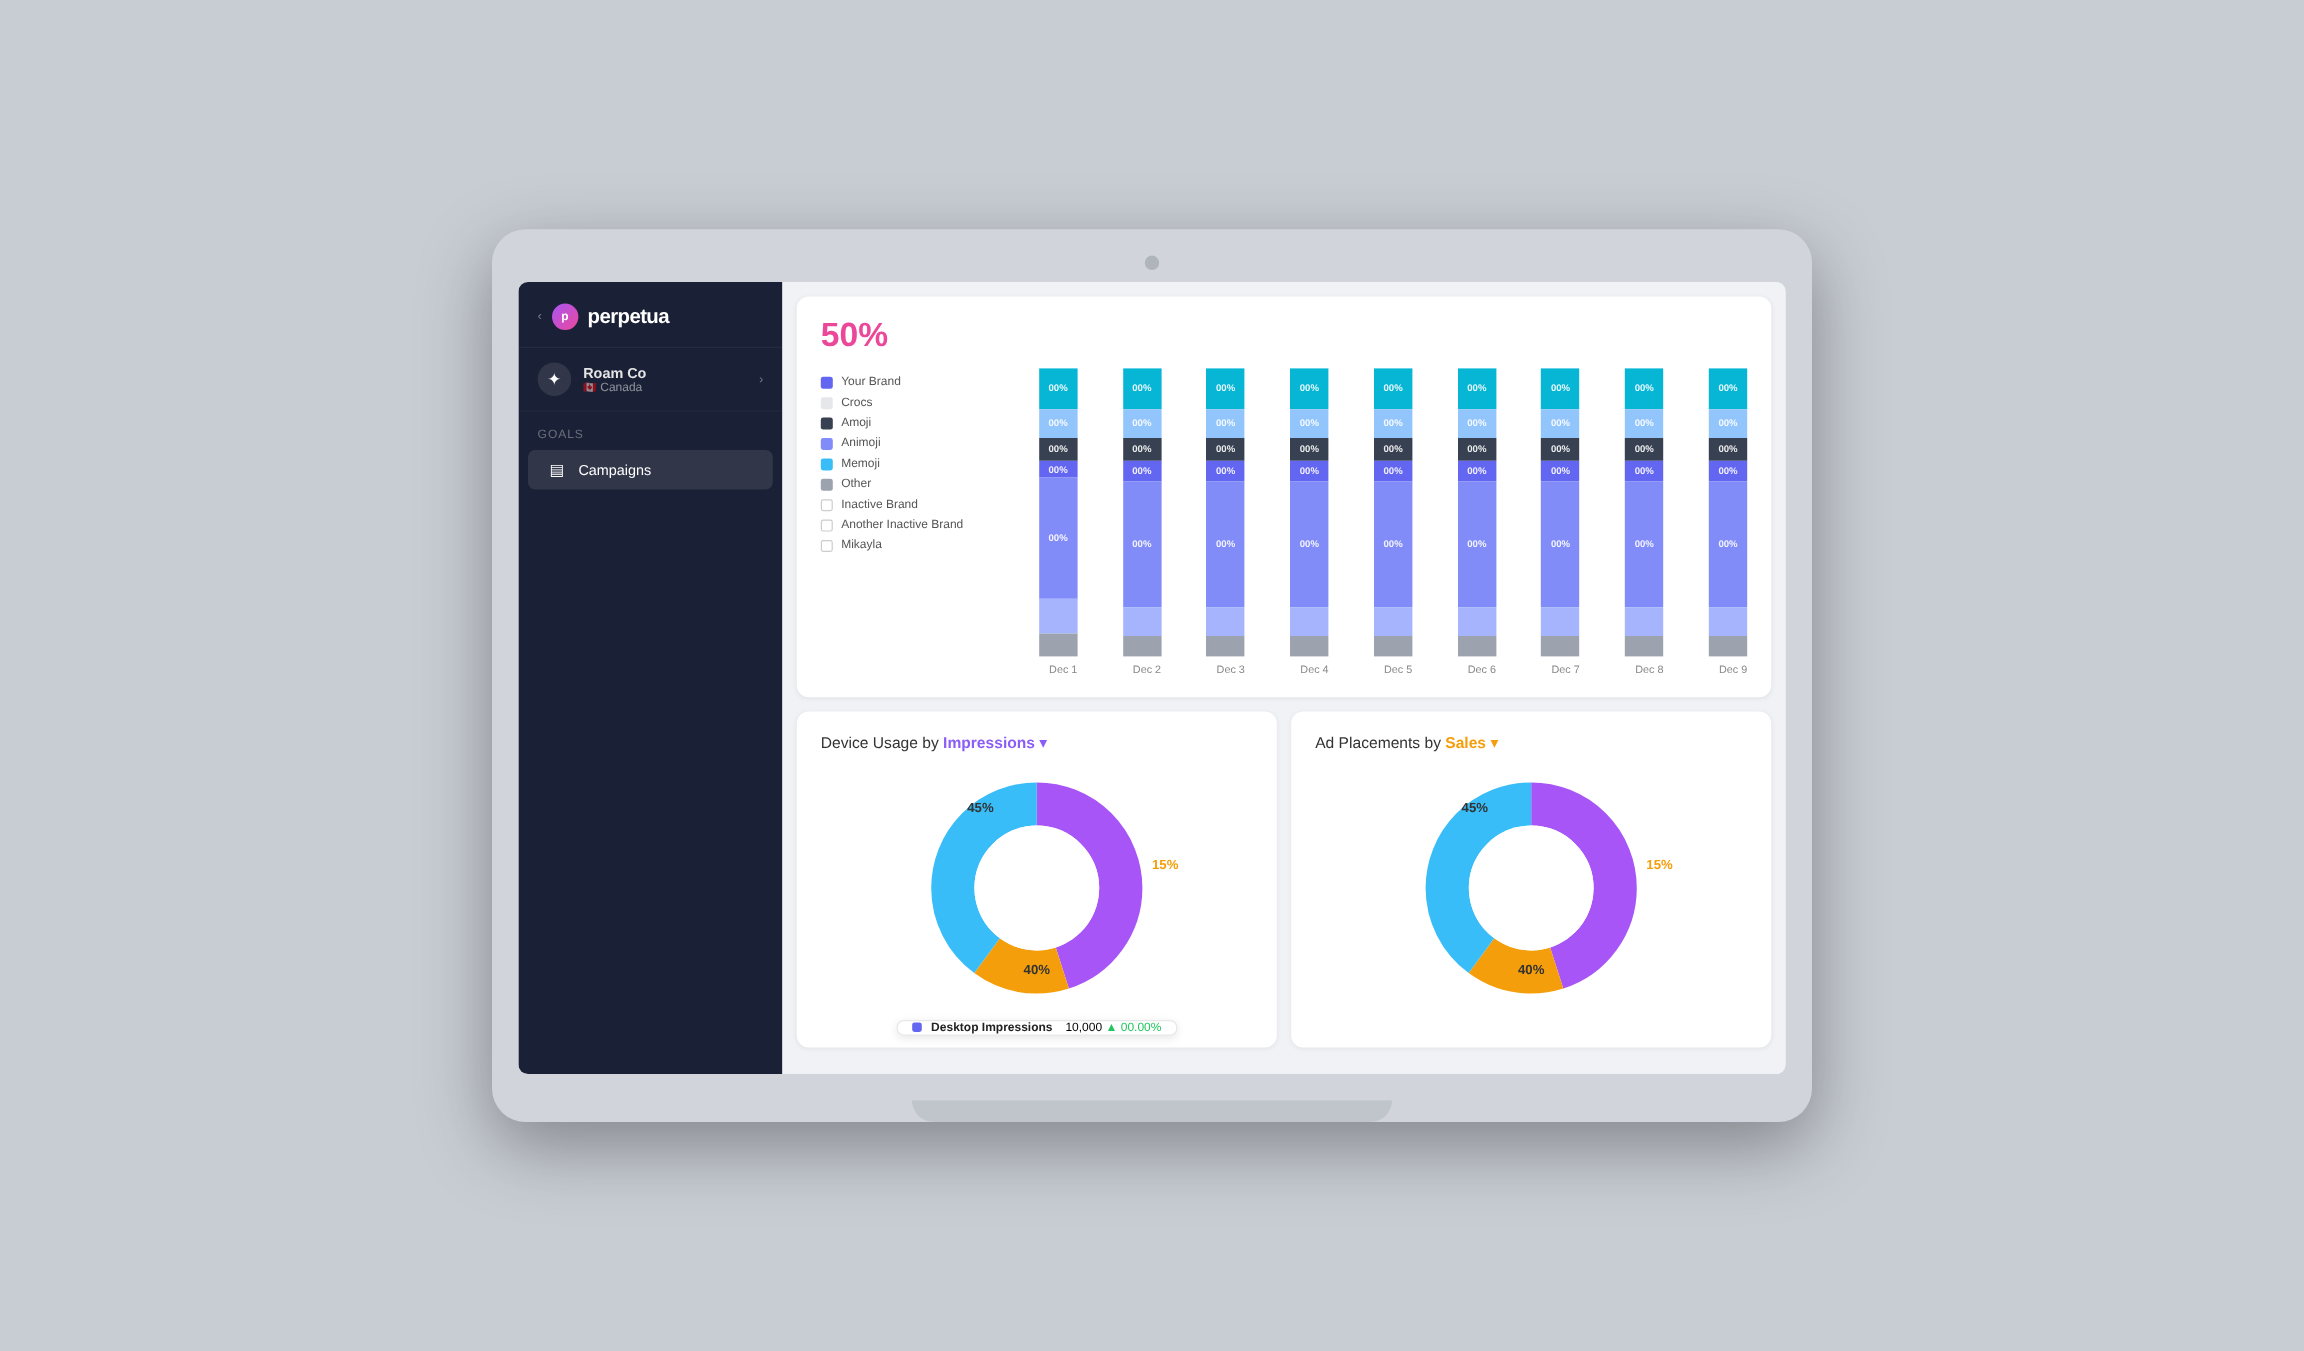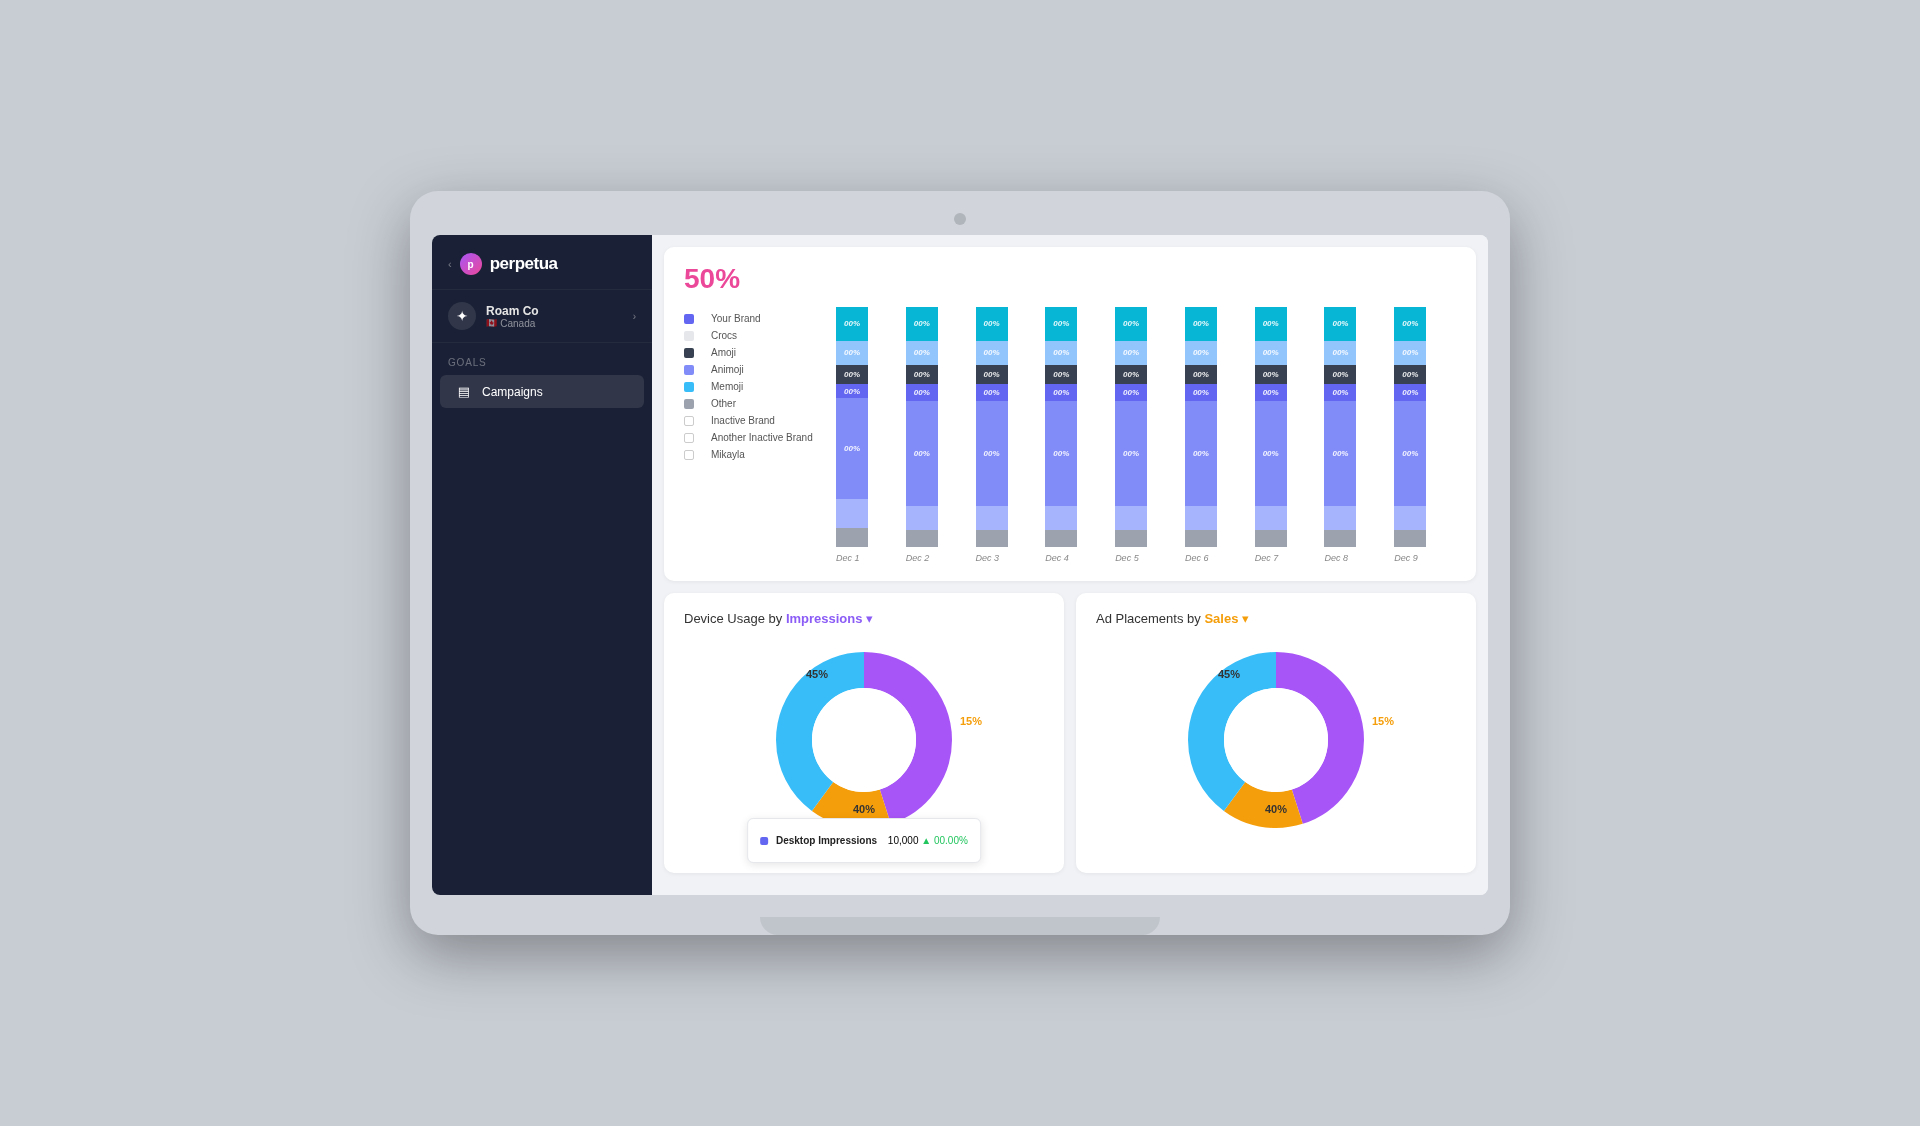--- a/index.html
+++ b/index.html
@@ -193,21 +193,21 @@
     .bar-chart-legend {
       min-width: 140px;
       display: flex;
       flex-direction: column;
       gap: 6px;
       padding-top: 10px;
     }
     .legend-item {
       display: flex;
       align-items: center;
-      gap: 17px;
+      gap: 7px;
       font-size: 10px;
       color: #555;
     }
     .legend-swatch {
       width: 10px;
       height: 10px;
       border-radius: 2px;
       flex-shrink: 0;
     }
     .legend-swatch.outline {
@@ -222,23 +222,22 @@
     }
     .bars-row {
       display: flex;
       align-items: flex-end;
       gap: 8px;
       height: 260px;
     }
     .bar-group {
       display: flex;
       flex-direction: column;
-      align-items: flex-start;
+      align-items: flex-end;
       flex: 1;
-      font-style: italic;
     }
     .stacked-bar {
       display: flex;
       flex-direction: column;
       width: 32px;
       height: 240px;
       justify-content: flex-end;
     }
     .bar-segment {
       width: 100%;
@@ -295,21 +294,21 @@
 
     
     .chart-tooltip {
       position: absolute;
       bottom: 10px;
       left: 50%;
       transform: translateX(-50%);
       background: white;
       border: 1px solid #e5e7eb;
       border-radius: 6px;
-      padding: 16px 12px;
+      padding: 0 12px;
       font-size: 10px;
       box-shadow: 0 2px 8px rgba(0,0,0,0.1);
       white-space: nowrap;
     }
     .tooltip-value {
       font-weight: 700;
       color: #222;
       margin-right: 8px;
     }
     .tooltip-change {

